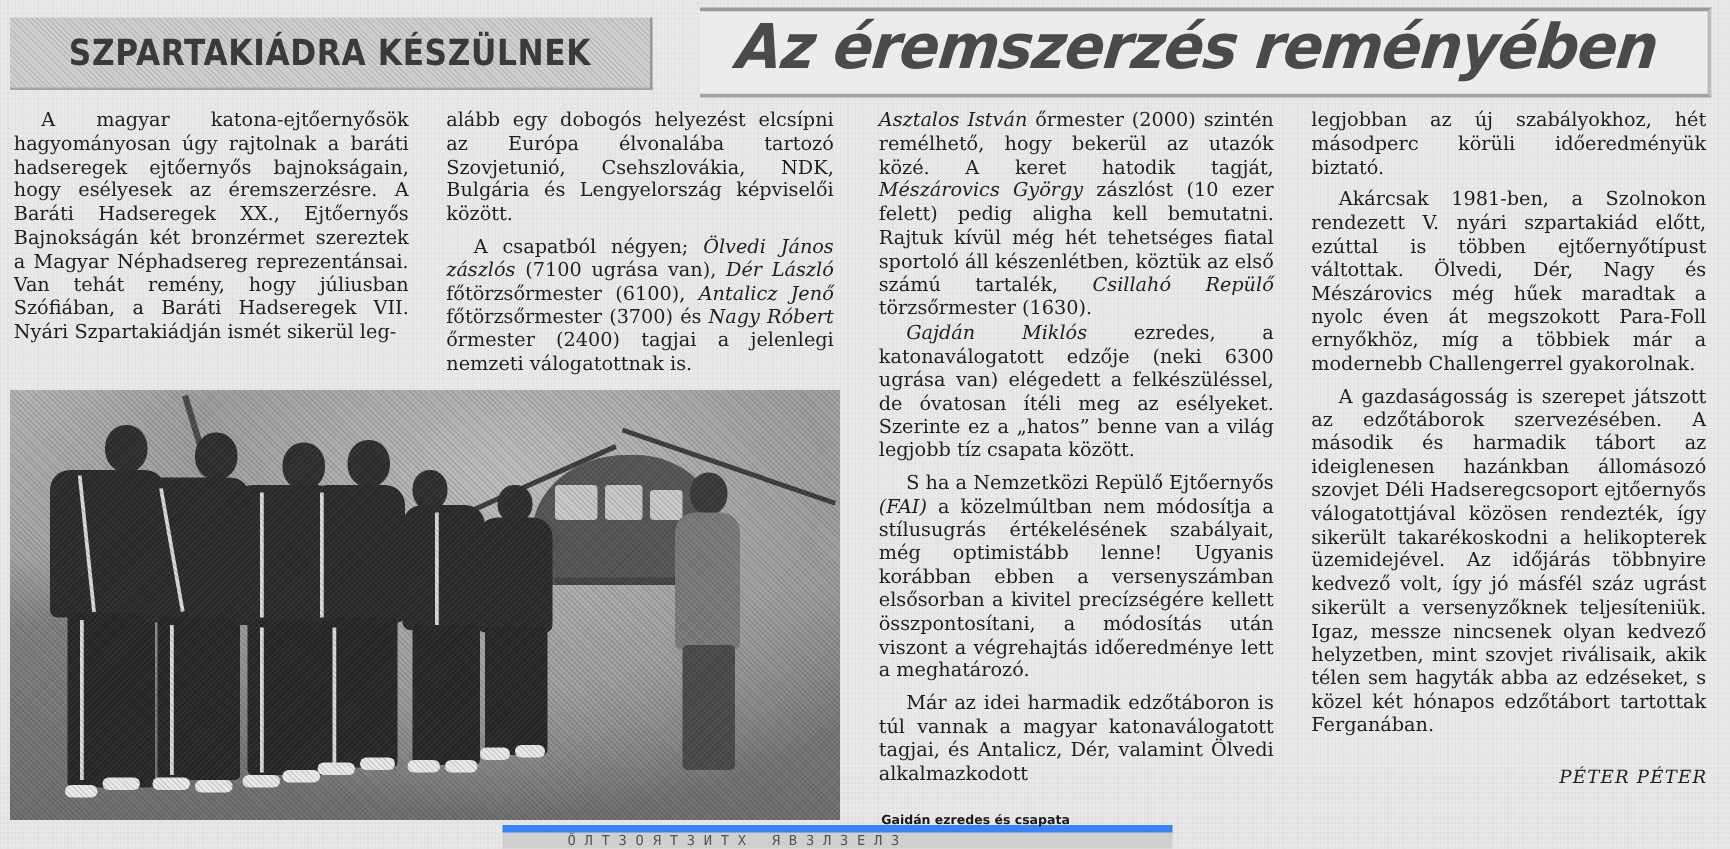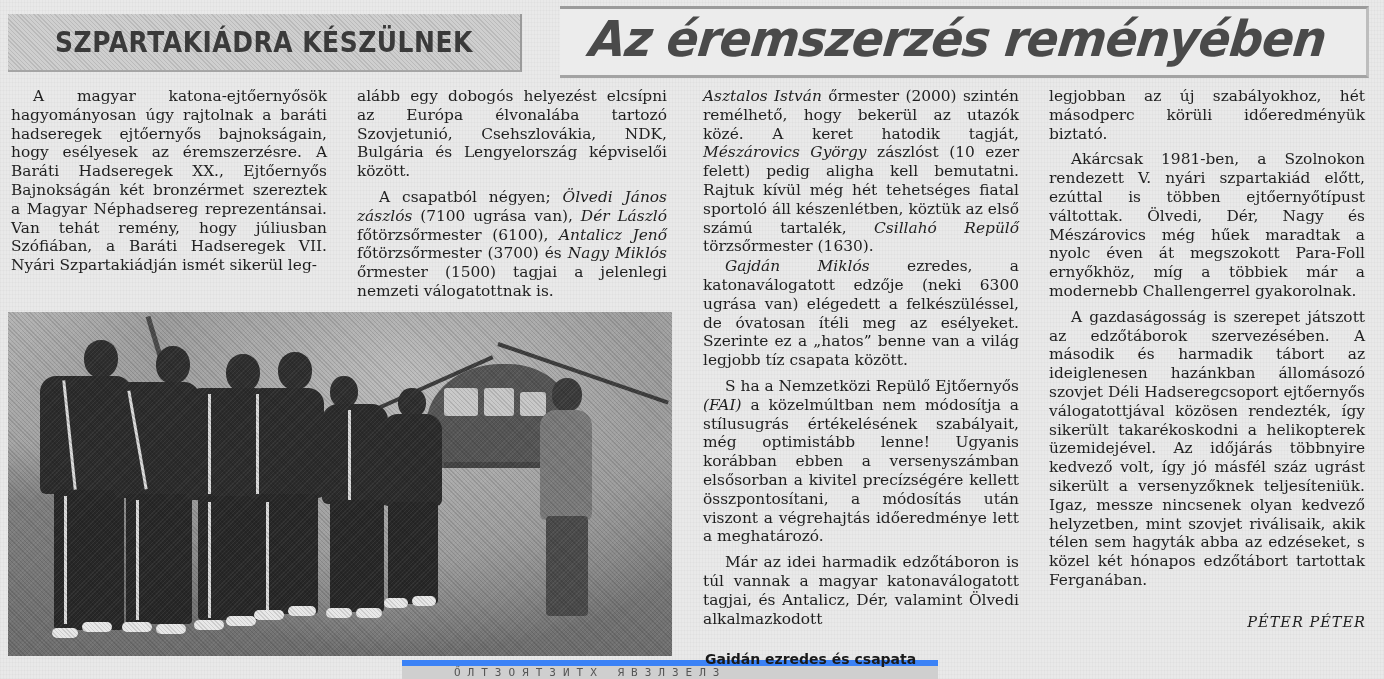--- a/index.html
+++ b/index.html
@@ -79,40 +79,40 @@
   .figure .legs { position:absolute; background:#272727; border-radius:4px; }
   .figure .shoe { position:absolute; height:10px; background:#e8e8e8; border-radius:6px; }
   .caption-strip {
     position:absolute; left:402px; top:660px; width:536px; height:19px;
     background:#cfcfcf; border-top:6px solid #3b82f6;
     font-family:"DejaVu Sans Mono", monospace; font-size:11px; color:#555; letter-spacing:7px;
     overflow:hidden; white-space:nowrap; padding-left:52px; box-sizing:border-box;
   }
   .caption {
     position:absolute; left:705px; top:651px;
-    font-family:"DejaVu Sans", sans-serif; font-weight:bold; font-size:14px; color:#1a1a1a;
+    font-family:"DejaVu Sans", sans-serif; font-weight:bold; font-size:10px; color:#1a1a1a;
   }
 </style>
 </head>
 <body>
 
 <div class="kicker">
   <span>SZPARTAKIÁDRA KÉSZÜLNEK</span>
 </div>
 <div class="headline-box">
   <div class="headline">Az éremszerzés reményében</div>
 </div>
 
 <div class="col" id="c1">
   <p>A magyar katona-ejtőernyősök hagyományosan úgy rajtolnak a baráti hadseregek ejtőernyős bajnokságain, hogy esélyesek az éremszerzésre. A Baráti Hadseregek XX., Ejtőernyős Bajnokságán két bronzérmet szereztek a Magyar Néphadsereg reprezentánsai. Van tehát remény, hogy júliusban Szófiában, a Baráti Hadseregek VII. Nyári Szpartakiádján ismét sikerül leg-</p>
 </div>
 
 <div class="col" id="c2">
   <p class="noindent">alább egy dobogós helyezést elcsípni az Európa élvonalába tartozó Szovjetunió, Csehszlovákia, NDK, Bulgária és Lengyelország képviselői között.</p>
-  <p><span>A csapatból négyen; </span><i>Ölvedi János zászlós</i><span> (7100 ugrása van), </span><i>Dér László</i><span> főtörzsőrmester (6100), </span><i>Antalicz Jenő</i><span> főtörzsőrmester (3700) és </span><i>Nagy Miklós</i><span> őrmester (1500) tagjai a jelenlegi nemzeti válogatottnak is.</span></p>
+  <p><span>A csapatból négyen; </span><i>Ölvedi János zászlós</i><span> (7100 ugrása van), </span><i>Dér László</i><span> főtörzsőrmester (6100), </span><i>Antalicz Jenő</i><span> főtörzsőrmester (3700) és </span><i>Nagy Róbert</i><span> őrmester (2400) tagjai a jelenlegi nemzeti válogatottnak is.</span></p>
 </div>
 
 <div class="col" id="c3">
   <p class="noindent"><i>Asztalos István</i><span> őrmester (2000) szintén remélhető, hogy bekerül az utazók közé. A keret hatodik tagját, </span><i>Mészárovics György</i><span> zászlóst (10 ezer felett) pedig aligha kell bemutatni. Rajtuk kívül még hét tehetséges fiatal sportoló áll készenlétben, köztük az első számú tartalék, </span><i>Csillahó Repülő</i><span> törzsőrmester (1630).</span></p>
   <p style="margin-top:0"><i>Gajdán Miklós</i><span> ezredes, a katonaválogatott edzője (neki 6300 ugrása van) elégedett a felkészüléssel, de óvatosan ítéli meg az esélyeket. Szerinte ez a „hatos” benne van a világ legjobb tíz csapata között.</span></p>
   <p><span>S ha a Nemzetközi Repülő Ejtőernyős </span><i>(FAI)</i><span> a közelmúltban nem módosítja a stílusugrás értékelésének szabályait, még optimistább lenne! Ugyanis korábban ebben a versenyszámban elsősorban a kivitel precízségére kellett összpontosítani, a módosítás után viszont a végrehajtás időeredménye lett a meghatározó.</span></p>
   <p>Már az idei harmadik edzőtáboron is túl vannak a magyar katonaválogatott tagjai, és Antalicz, Dér, valamint Ölvedi alkalmazkodott</p>
 </div>
 
 <div class="col" id="c4">

